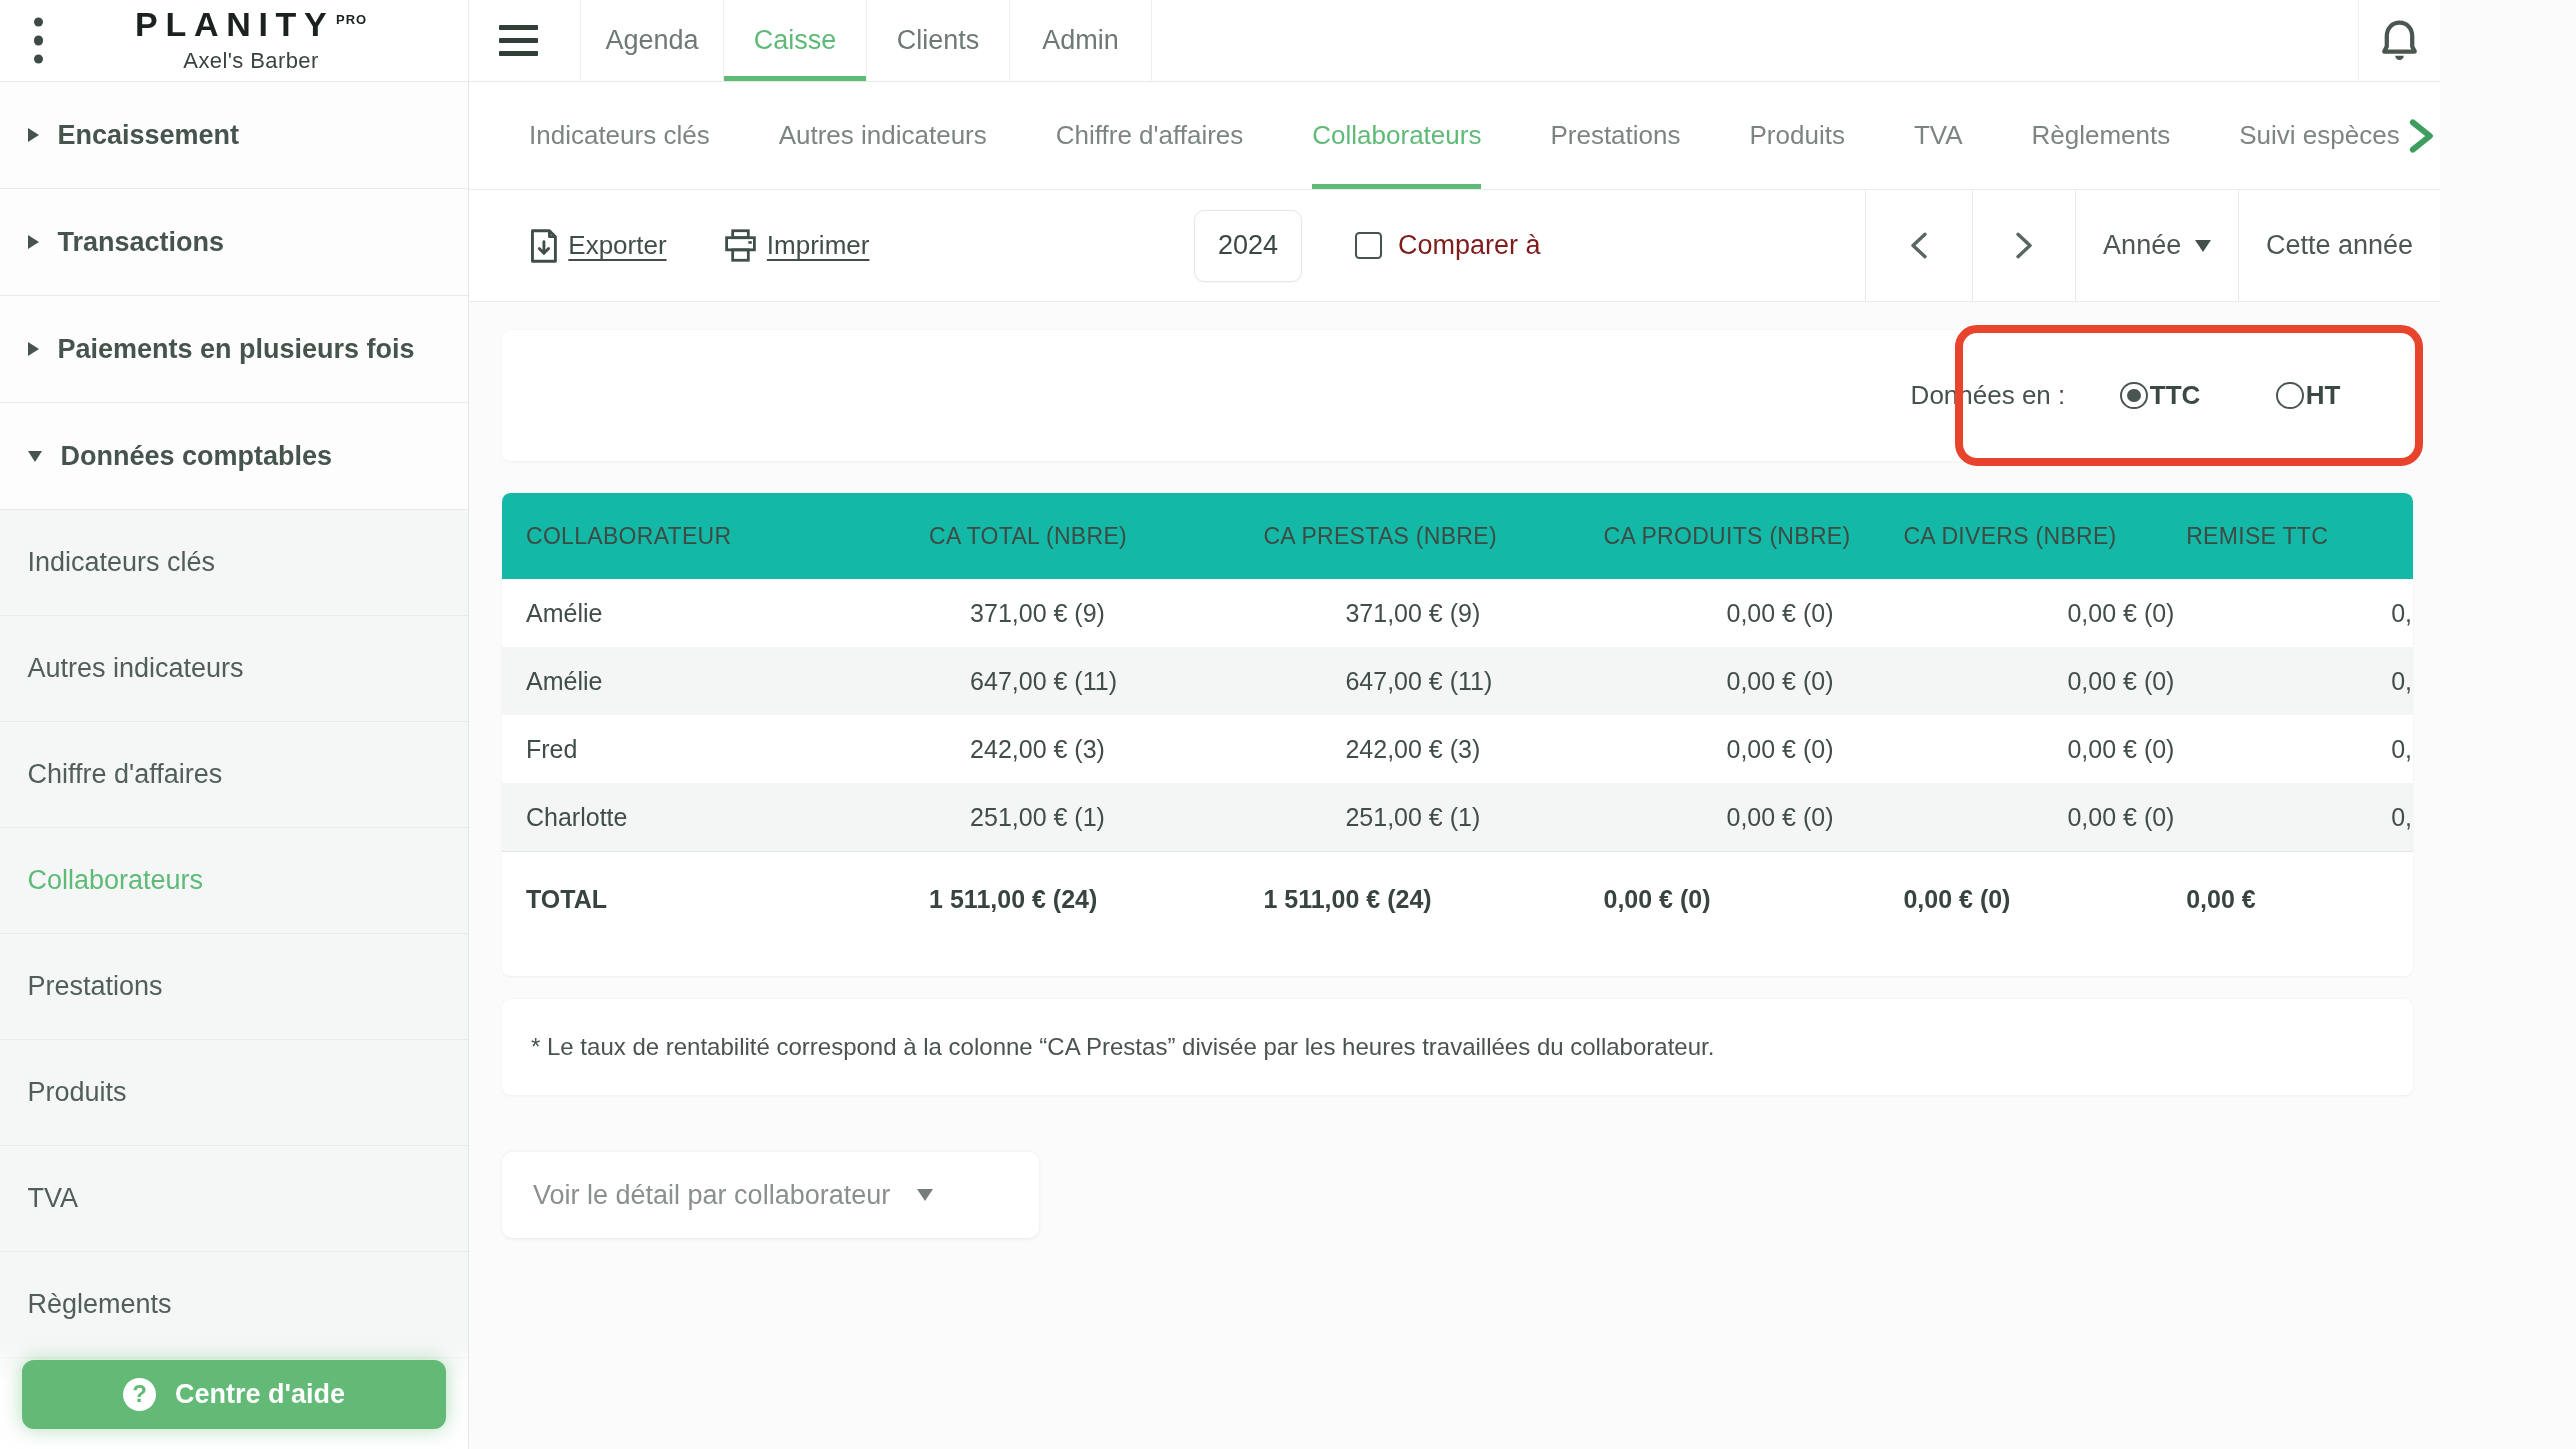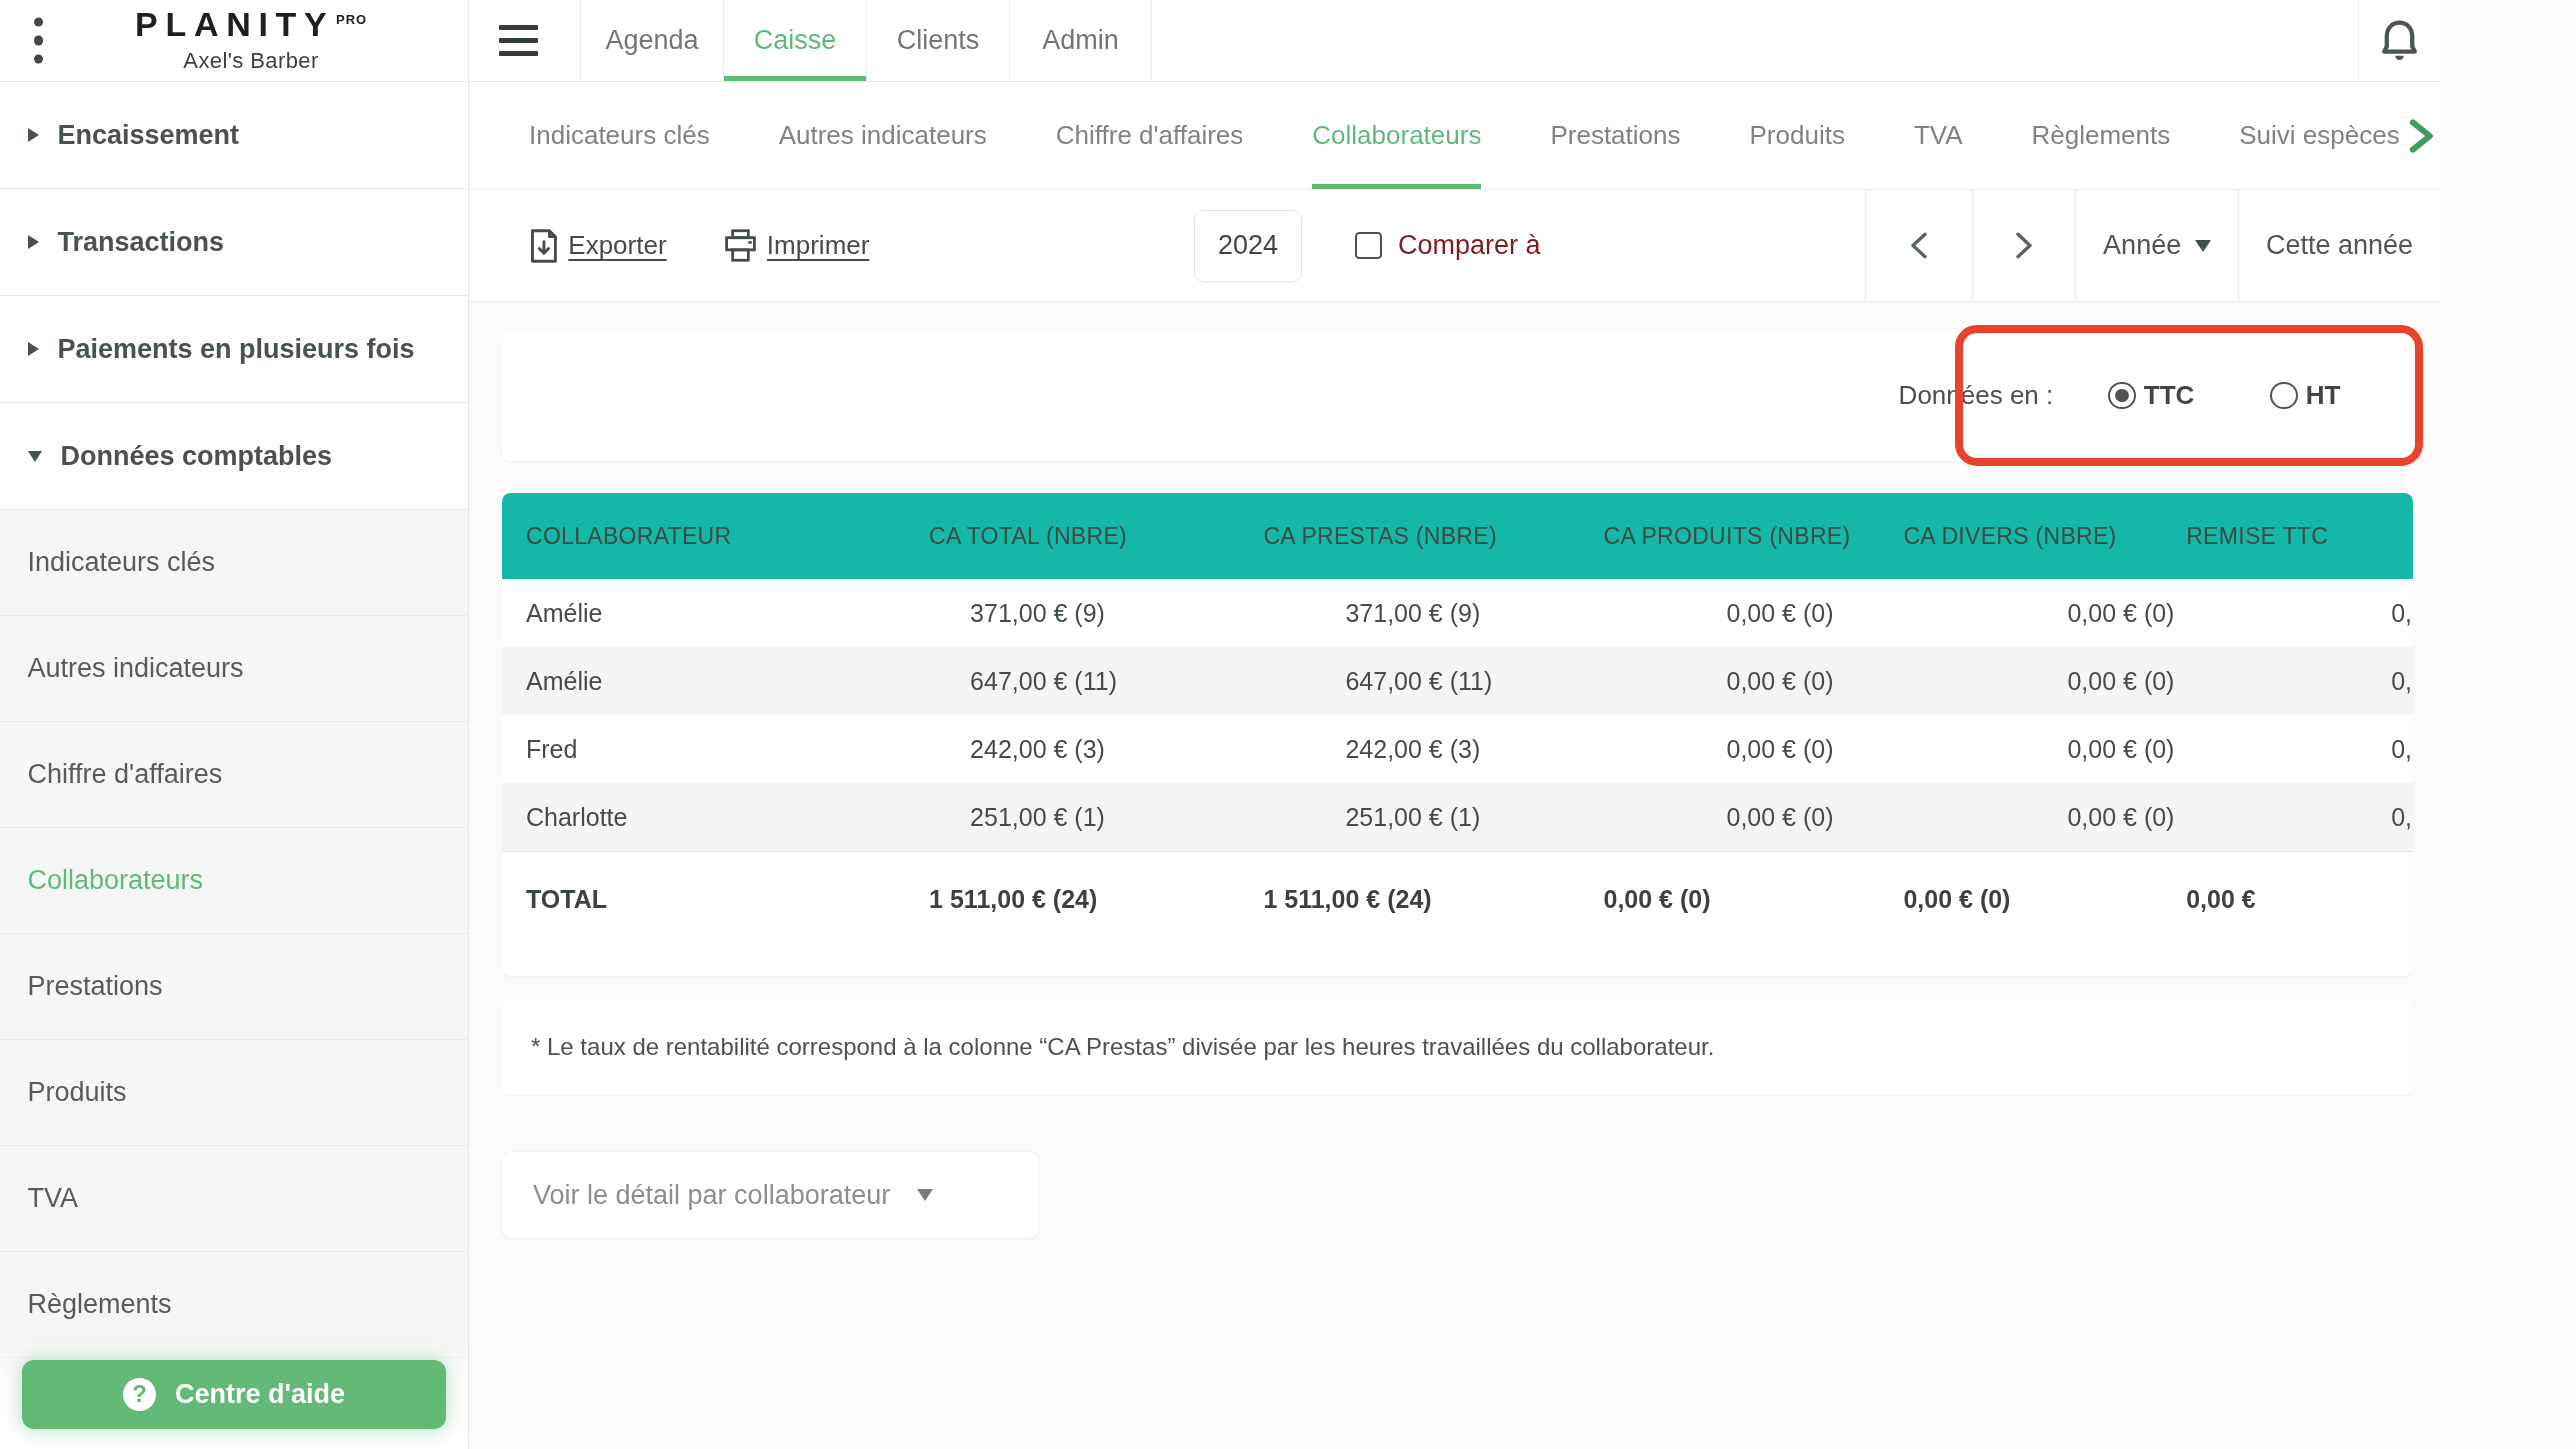--- a/index.html
+++ b/index.html
@@ -71,21 +71,21 @@
   .nav-cell span { font-size:27px; color:#4c5751; }
   .caret-down { width:0; height:0; border-top:12px solid #44514b; border-left:8.6px solid transparent; border-right:8.6px solid transparent; }
 
   
   .content { flex:1; padding:28px 27.5px 0 33px; background:#fafbfa; overflow:hidden; }
   .panel { background:#fff; border-radius:8.6px; box-shadow:0 0.9px 2.6px rgba(0,0,0,.05); }
 
   .panel-options { height:131px; position:relative; display:flex; align-items:center; justify-content:flex-end; padding-right:72px; }
   .options-row { display:flex; align-items:center; }
   .options-label { font-size:26px; color:#46524c; }
-  .radio-opt { display:flex; align-items:center; gap:8px; cursor:pointer; }
+  .radio-opt { display:flex; align-items:center; gap:2px; cursor:pointer; }
   .radio-opt.first { margin-left:55px; }
   .radio-opt.second { margin-left:76px; }
   .radio { width:27.5px; height:27.5px; border-radius:50%; border:2.6px solid #4a564f; background:#fff; display:flex; align-items:center; justify-content:center; }
   .radio .dot { width:13.7px; height:13.7px; border-radius:50%; background:#4a564f; display:none; }
   .radio.checked .dot { display:block; }
   .radio-opt b { font-size:26px; font-weight:bold; color:#3c4842; }
   .red-annotation { position:absolute; top:-5.2px; right:-10.3px; width:468px; height:141px; border:8.6px solid #e8432c; border-radius:22px; pointer-events:none; }
 
   .panel-table { margin-top:32px; padding-bottom:29px; overflow:hidden; }
   .tgrid-row { display:grid; grid-template-columns:21.1% 17.5% 17.8% 15.7% 14.8% 13.1%; align-items:center; }

